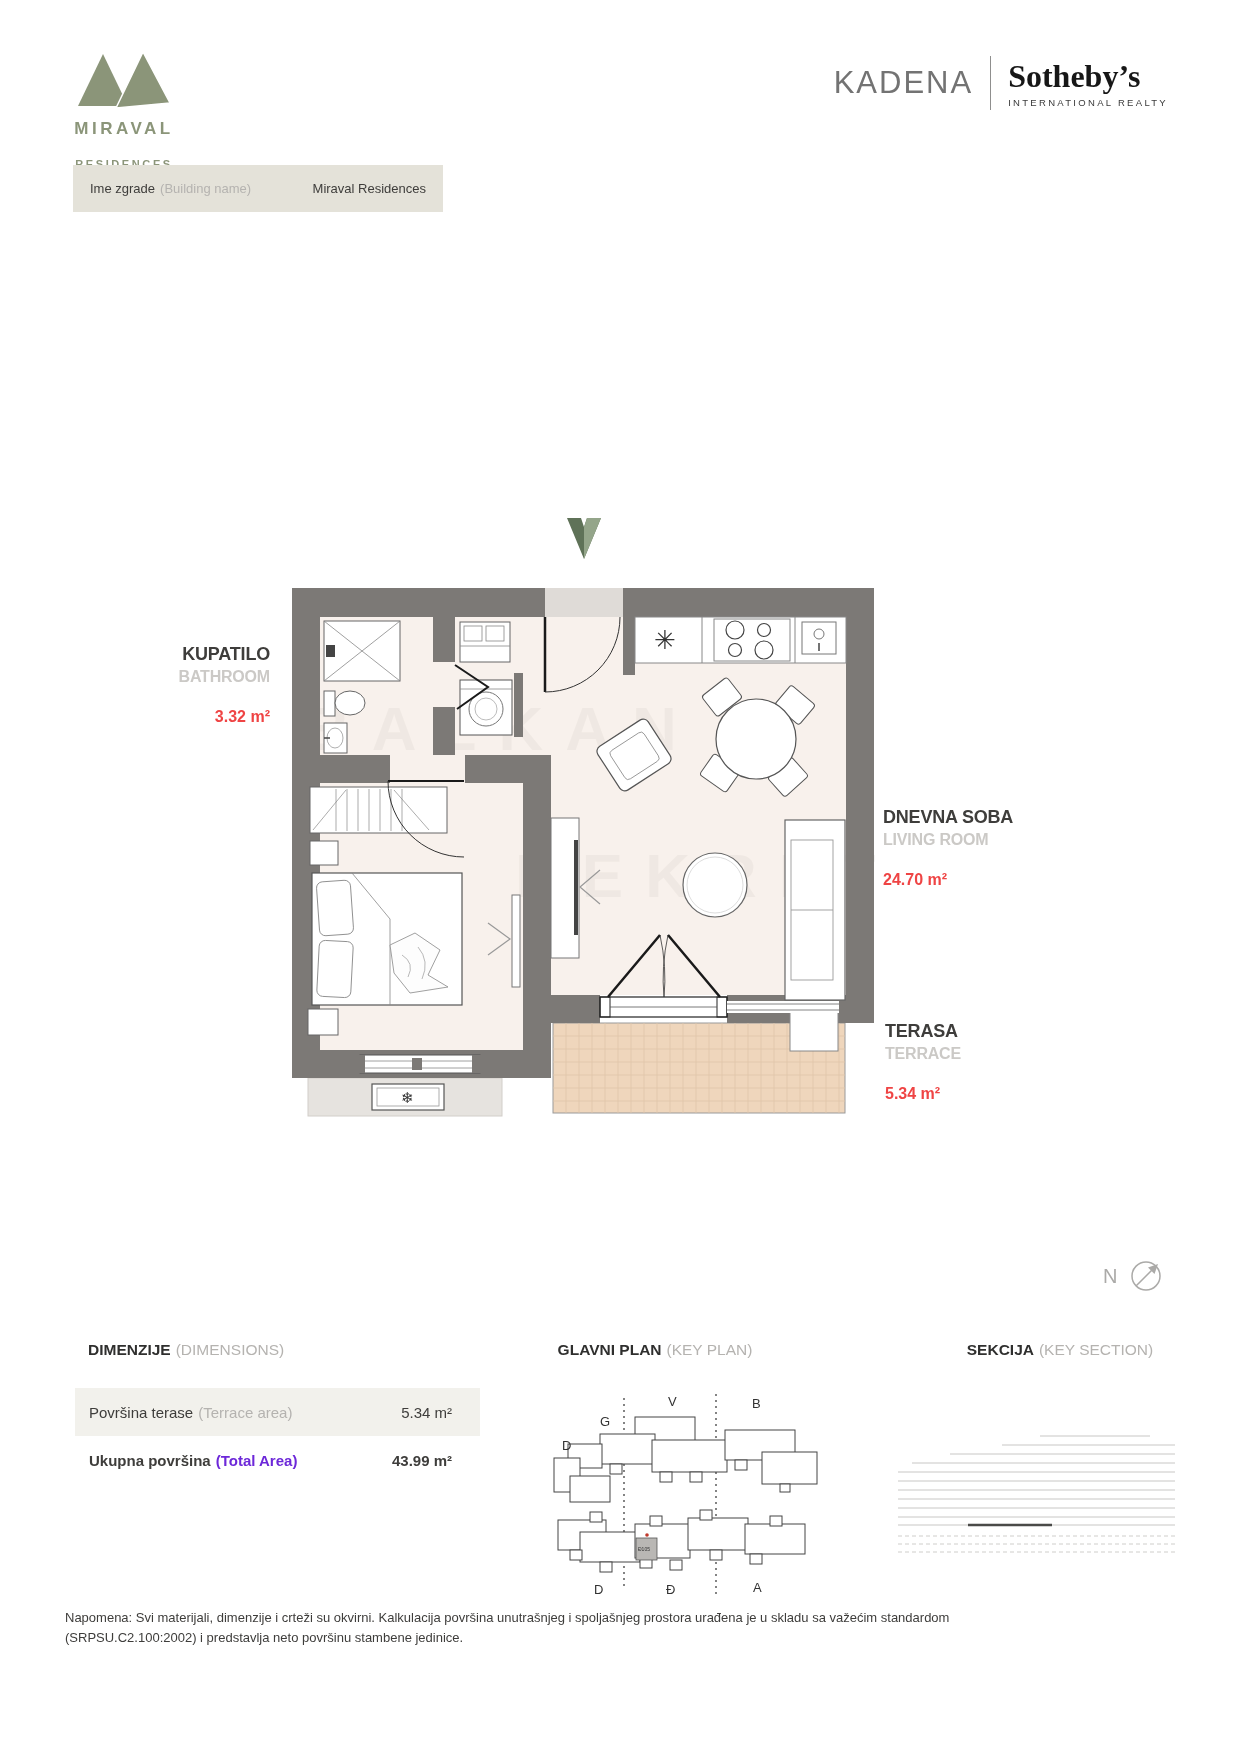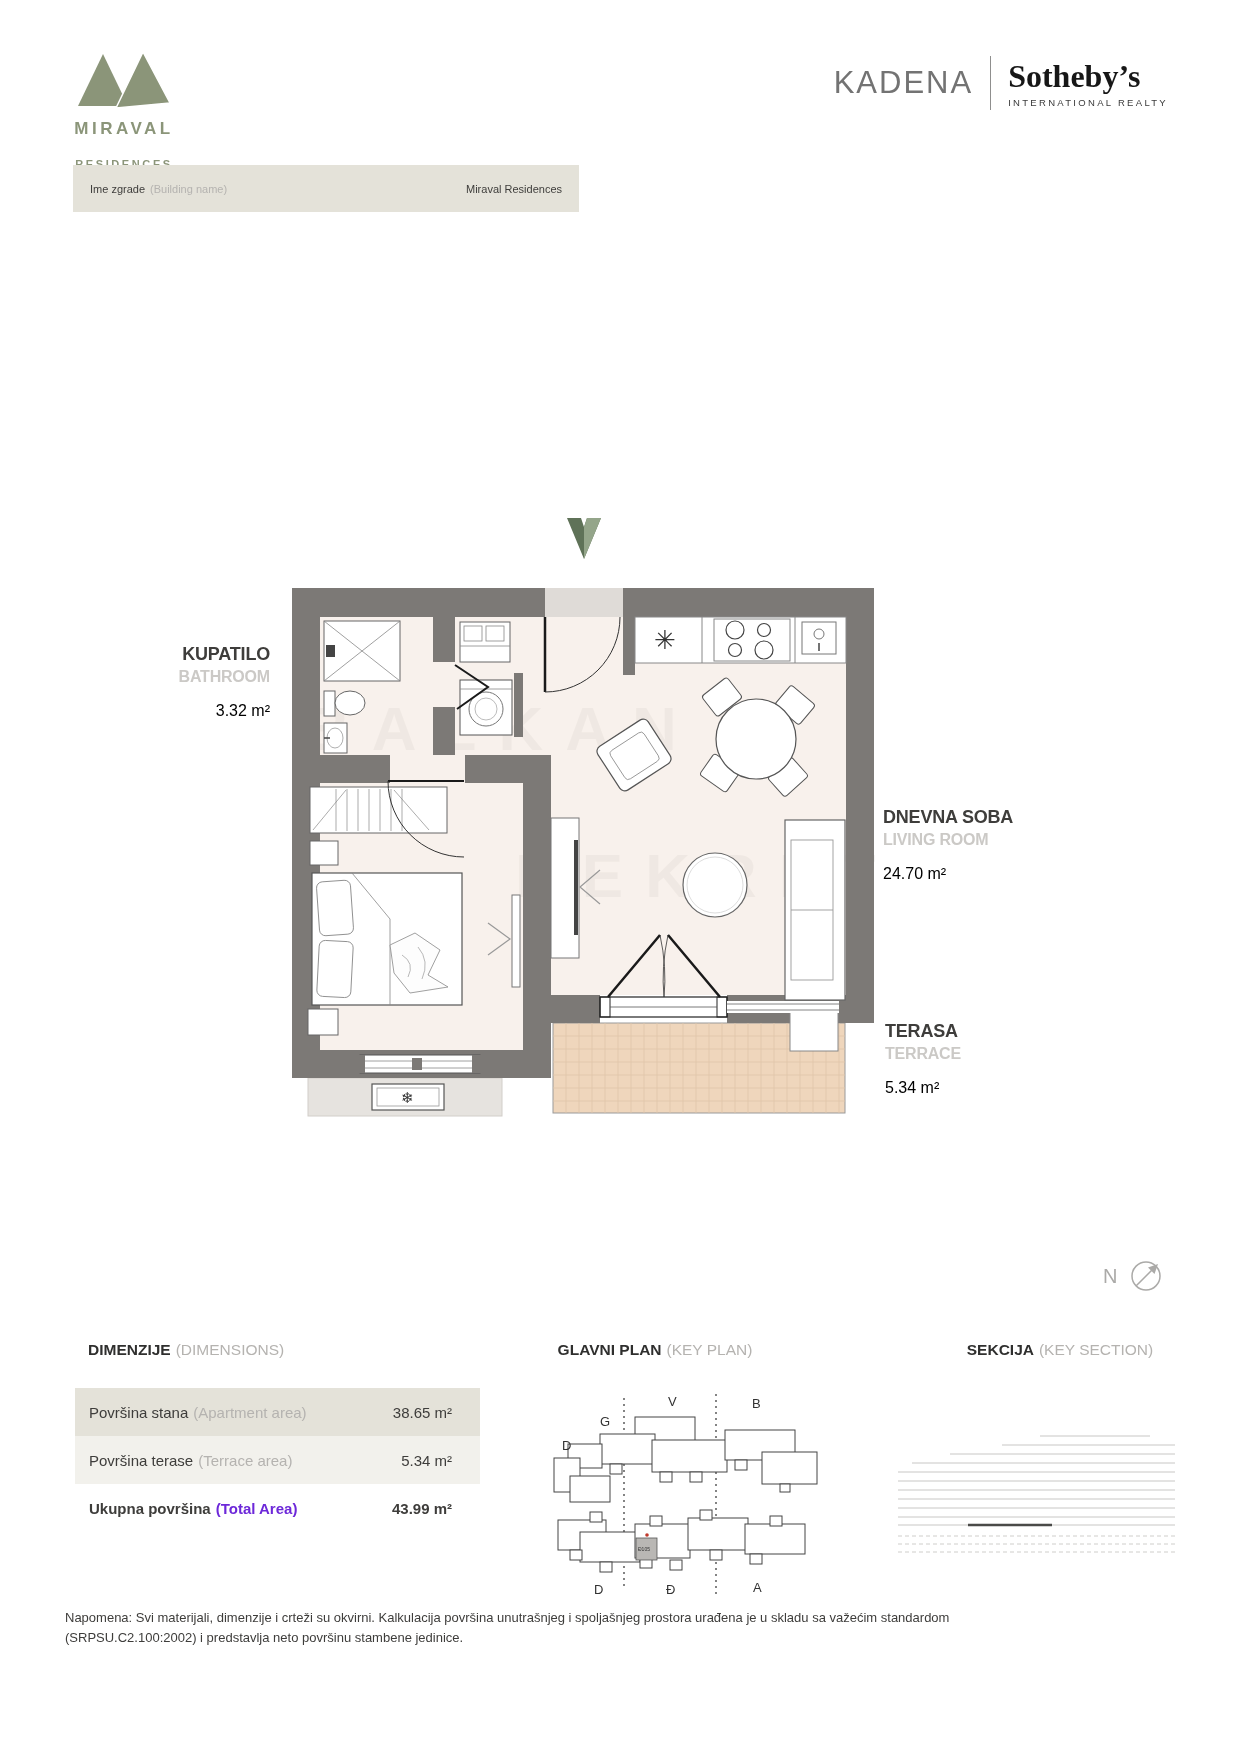--- a/index.html
+++ b/index.html
@@ -10,37 +10,37 @@
   .logo { position:absolute; left:72px; top:48px; width:104px; text-align:center; }
   .logo-title { font-size:17px; letter-spacing:3.5px; color:#8B9579; font-weight:600; margin-top:5px; }
   .logo-sub { font-size:11px; letter-spacing:2.6px; color:#8B9579; font-weight:700; margin-top:19px; }
   .brand { position:absolute; right:73px; top:56px; display:flex; align-items:center; gap:17px; }
   .brand-kadena { font-size:31px; font-weight:300; letter-spacing:2px; color:#737373; }
   .brand-divider { width:1px; height:54px; background:#8F8F8E; }
   .brand-sothebys .s-name { font-family:"Liberation Serif", serif; font-size:32px; font-weight:700; color:#171717; }
   .brand-sothebys .s-sub { font-size:9.5px; letter-spacing:2.3px; color:#3A3A3A; margin-top:2px; }
 
   
-  .info-table { position:absolute; left:73px; top:165px; width:506px; font-size:11px;text-align:center; }
+  .info-table { position:absolute; left:73px; top:165px; width:370px; font-size:13px;text-align:center; }
   .info-row { height:47px; display:flex; align-items:center; justify-content:space-between; padding:0 17px; }
   .bg-dark { background:#E4E2D9; }
   .bg-light { background:#F2F1EC; }
   .bg-white { background:#ffffff; }
   .lab-sr { color:#3E3D3B; }
   .lab-en { color:#B5B3B0; margin-left:5px; }
   .val { color:#3E3D3B; }
   .val-prefix { color:#B5B3B0; }
 
   
   .plan { position:absolute; left:290px; top:515px; width:585px; height:615px; }
   .room-label { position:absolute; line-height:1; }
   .room-label.right { text-align:right; }
   .rl-name { font-size:18px; font-weight:600; color:#3E3D3B; letter-spacing:-0.2px; display:block; }
   .rl-en { font-size:16px; font-weight:600; color:#CBC9C6; letter-spacing:-0.2px; display:block; margin-top:6px; }
-  .rl-area { font-size:16px; font-weight:400; color:#000000; display:block; margin-top:18px; }
+  .rl-area { font-size:16px; font-weight:700; color:#ef4444; display:block; margin-top:24px; }
 
   .compass { position:absolute; left:1103px; top:1256px; display:flex; align-items:center; gap:8px; }
   .compass-n { font-size:20px; color:#ABAAA8; }
 
   
   .section-header { position:absolute; font-size:15.5px; white-space:nowrap; }
   .sh-main { font-weight:700; color:#2F2F2E; }
   .sh-en { color:#B5B3B0; margin-left:5px; }
   .dims-header { left:88px; top:1341px; }
   .keyplan-header { left:505px; top:1341px; width:300px; text-align:center; }
@@ -313,24 +313,20 @@
     <span class="sh-main">DIMENZIJE</span><span class="sh-en">(DIMENSIONS)</span>
   </div>
   <div class="section-header keyplan-header">
     <span class="sh-main">GLAVNI PLAN</span><span class="sh-en">(KEY PLAN)</span>
   </div>
   <div class="section-header section-title">
     <span class="sh-main">SEKCIJA</span><span class="sh-en">(KEY SECTION)</span>
   </div>
 
   <div class="dims-table">
-    <div class="dims-row bg-dark">
-      <div><span class="lab-sr">Površina stana</span><span class="lab-en">(Apartment area)</span></div>
-      <div class="val">38.65 m²</div>
-    </div>
     <div class="dims-row bg-light">
       <div><span class="lab-sr">Površina terase</span><span class="lab-en">(Terrace area)</span></div>
       <div class="val">5.34 m²</div>
     </div>
     <div class="dims-row bg-white total">
       <div><span class="lab-sr">Ukupna površina</span><span class="lab-en">(Total Area)</span></div>
       <div class="val">43.99 m²</div>
     </div>
   </div>
 

